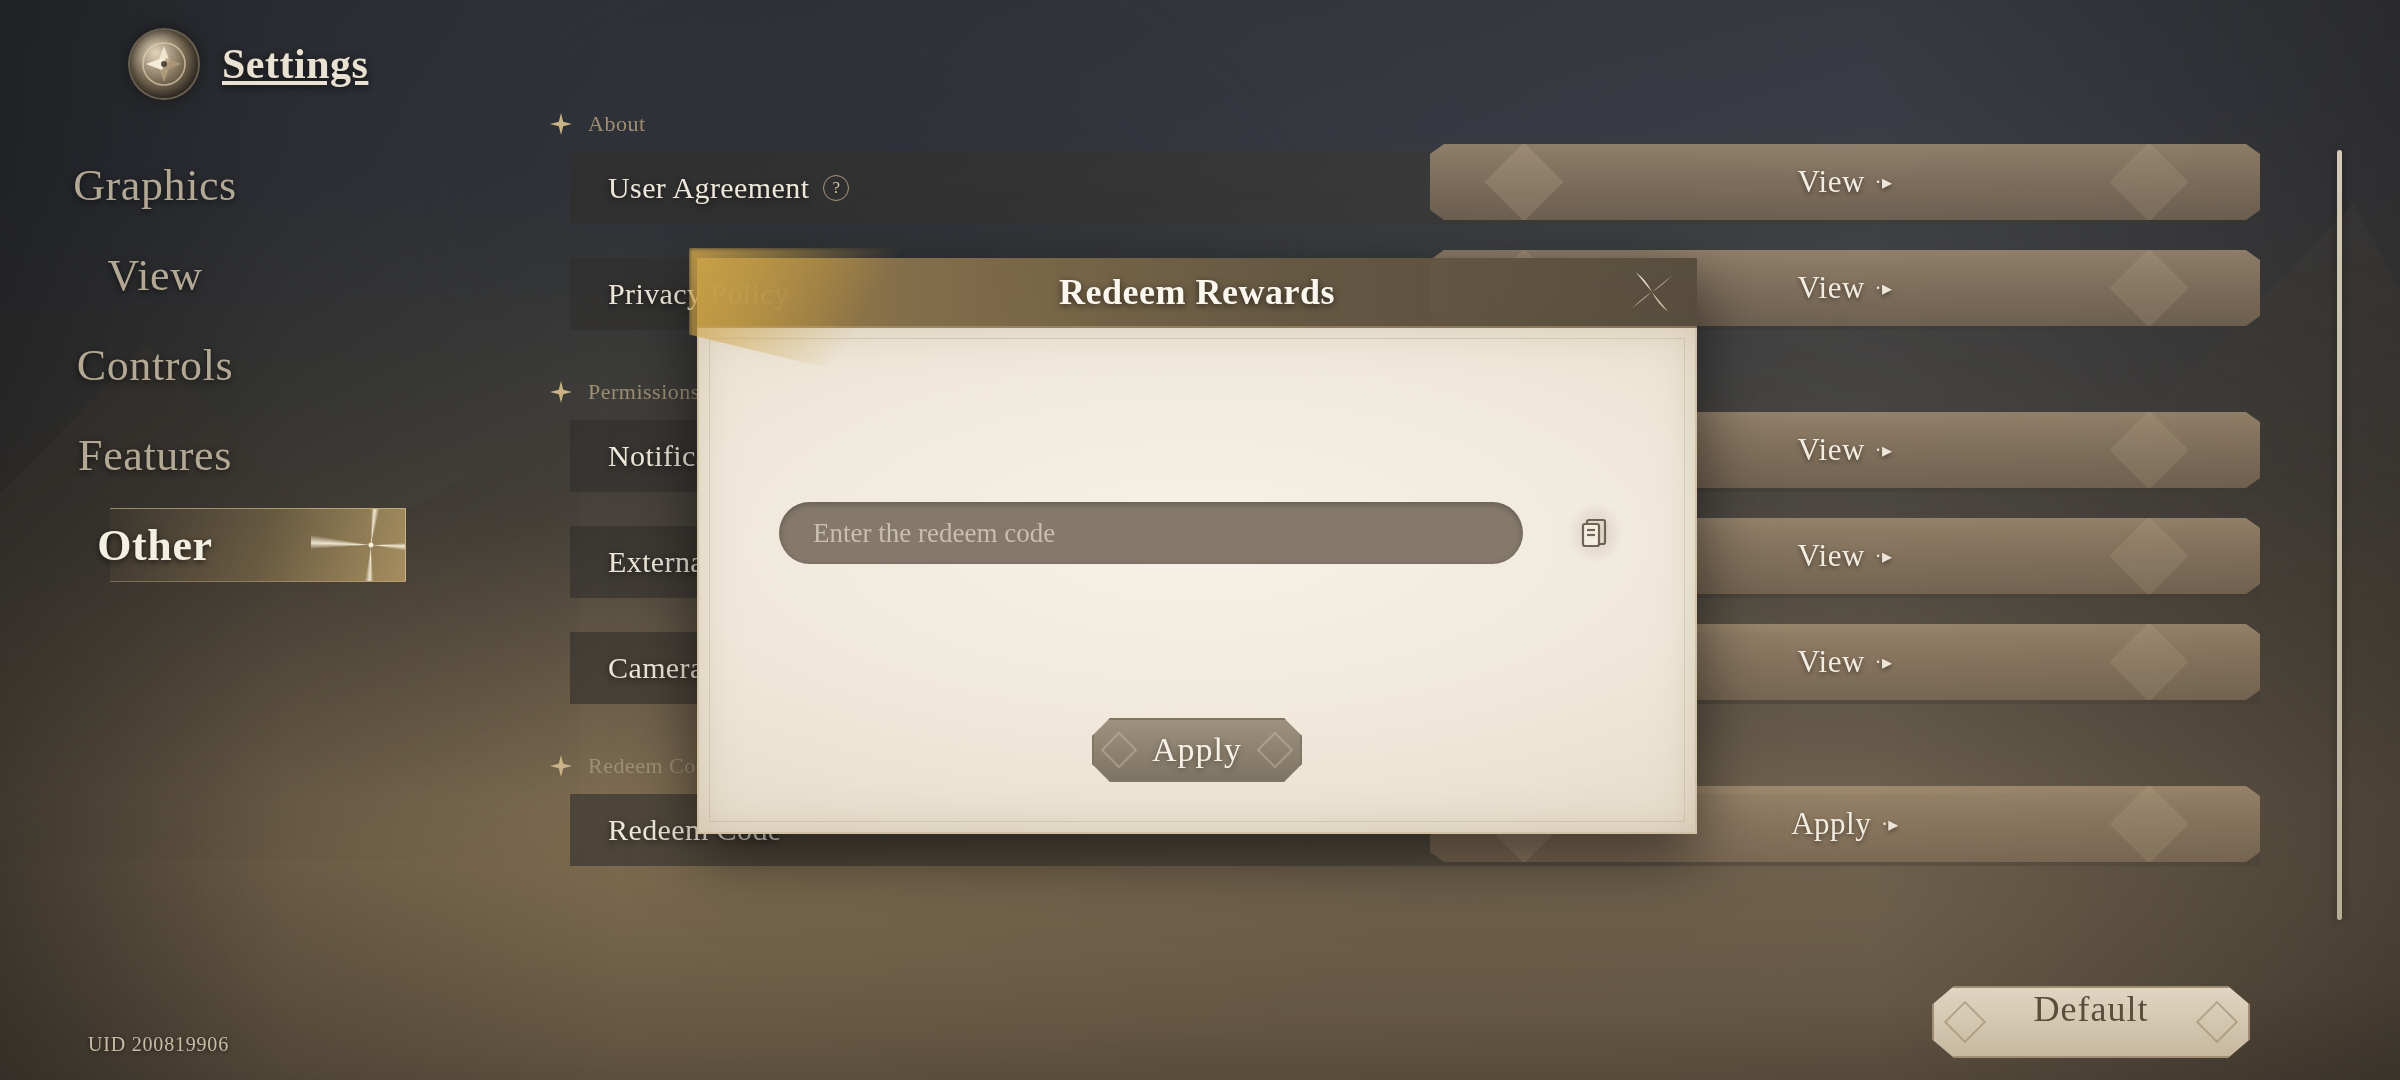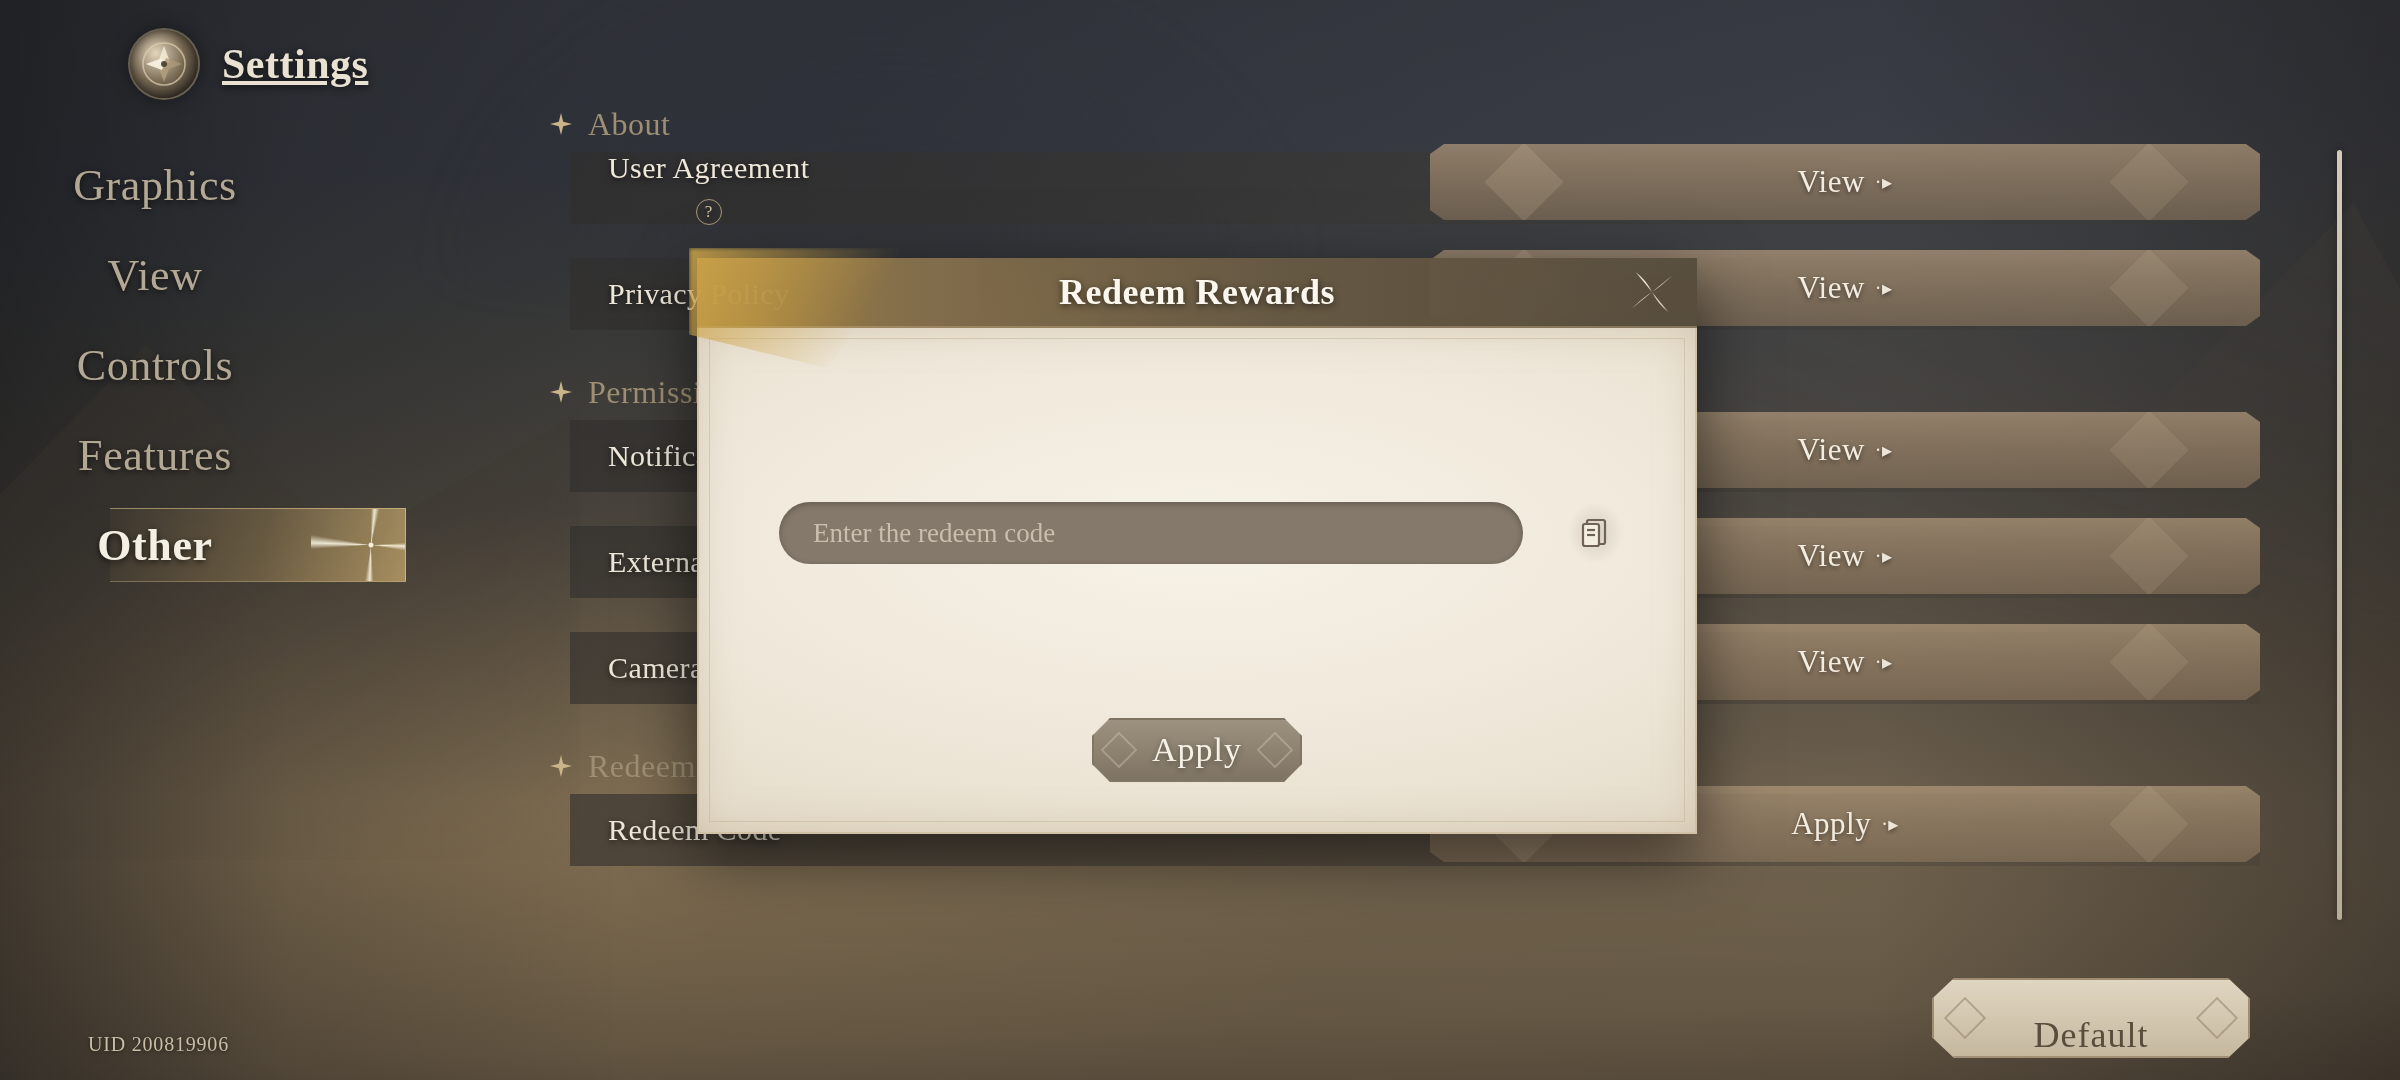--- a/index.html
+++ b/index.html
@@ -93,38 +93,38 @@
                      rgba(255,250,232,0) 266deg, rgba(255,250,232,.85) 272deg, rgba(255,250,232,0) 280deg);
     filter: blur(.6px);
   }
   .nav-label { position:relative; z-index:2; }
 
   
   #content { position:absolute; left:540px; top:96px; right:140px; bottom:80px; }
   .group-head {
     display:flex; align-items:center; gap:16px;
     height:56px; padding-left:10px;
-    font-size:32px; color:#9d8e74; letter-spacing:.5px;
+    font-size:22px; color:#9d8e74; letter-spacing:.5px;
     font-family:"Liberation Serif", serif;
   }
   .sparkle { width:22px; height:22px; flex:0 0 auto; }
   .row {
     position:relative; display:flex; align-items:center;
     height:72px; margin-bottom:34px;
   }
   .row-plate {
     position:absolute; left:30px; right:0; top:0; bottom:0;
     background: linear-gradient(90deg, rgba(48,46,44,.62) 0%, rgba(60,56,50,.46) 55%, rgba(58,54,48,.22) 100%);
   }
   .row-label {
     position:relative; z-index:2; padding-left:68px;
     font-size:30px; color:#efe8da; letter-spacing:.4px;
     font-family:"Liberation Serif", serif;
     text-shadow:0 2px 6px rgba(0,0,0,.6);
-    display:flex; align-items:center; gap:14px; white-space:nowrap;flex-direction:column;
+    display:flex; align-items:center; gap:14px; white-space:nowrap;
   }
   .help-badge {
     width:26px; height:26px; border-radius:50%;
     border:1.5px solid rgba(200,178,140,.8);
     color:#d3c3a2; font-size:17px; line-height:23px; text-align:center;
     font-family:"Liberation Serif", serif;
   }
   .action {
     position:absolute; right:0; top:-8px; width:830px; height:76px;
     display:flex; align-items:center; justify-content:center;
@@ -158,22 +158,22 @@
 
   
   #uid {
     position:absolute; left:88px; bottom:24px;
     font-size:20px; color:#c9bda6; letter-spacing:.8px;
     font-family:"Liberation Serif", serif;
     text-shadow:0 1px 4px rgba(0,0,0,.55);
   }
   #default-btn {
     position:absolute; right:150px; bottom:22px;
-    width:318px; height:80px;
-    display:flex; align-items:flex-end; justify-content:center;
+    width:318px; height:72px;
+    display:flex; align-items:flex-start; justify-content:center;
     background: linear-gradient(180deg, #dfd5c1 0%, #d3c7b0 50%, #c6b89f 100%);
     border:2px solid rgba(150,130,104,.85);
     clip-path: polygon(22px 0, calc(100% - 22px) 0, 100% 26%, 100% 74%,
                        calc(100% - 22px) 100%, 22px 100%, 0 74%, 0 26%);
     box-shadow:0 4px 16px rgba(0,0,0,.45);
   }
   #default-btn .orn-l, #default-btn .orn-r{
     position:absolute; top:50%; transform:translateY(-50%) rotate(45deg);
     width:30px; height:30px; border:2px solid rgba(150,130,104,.55);
   }

